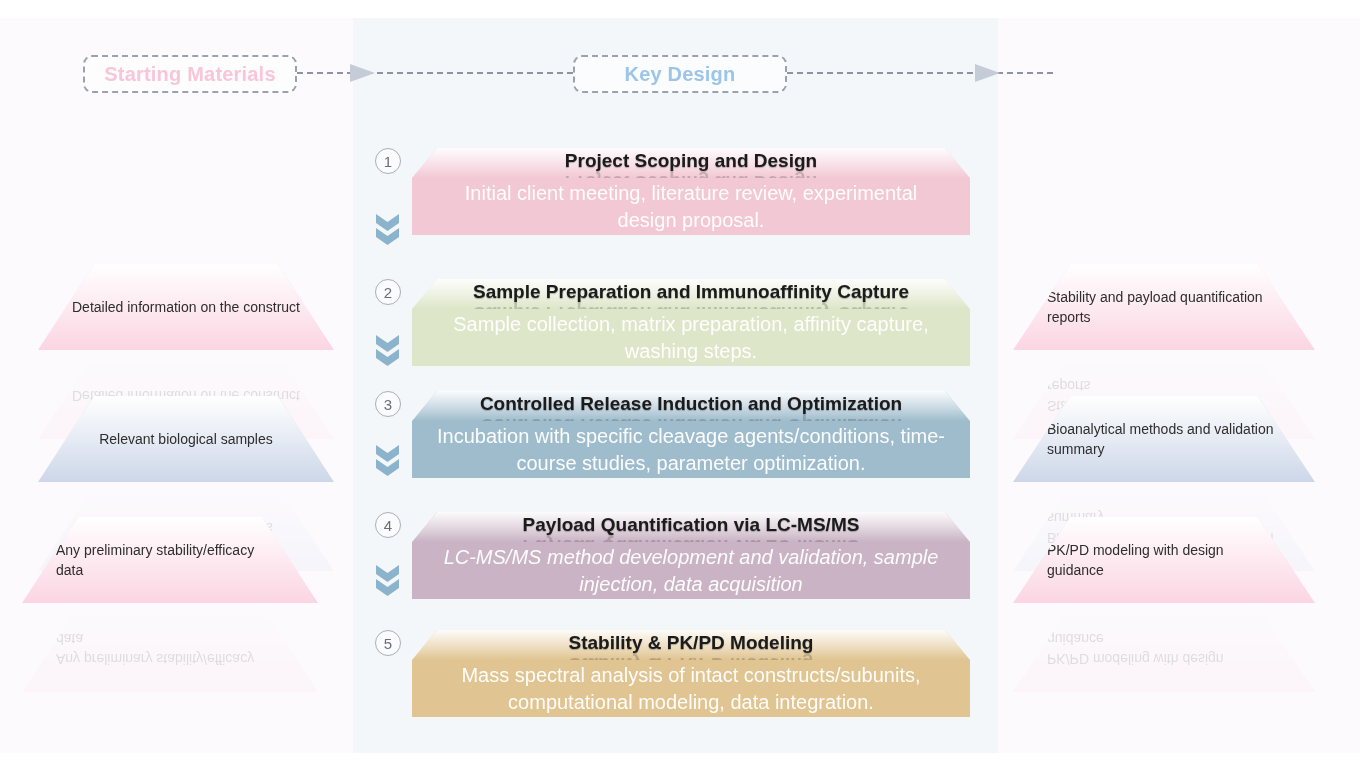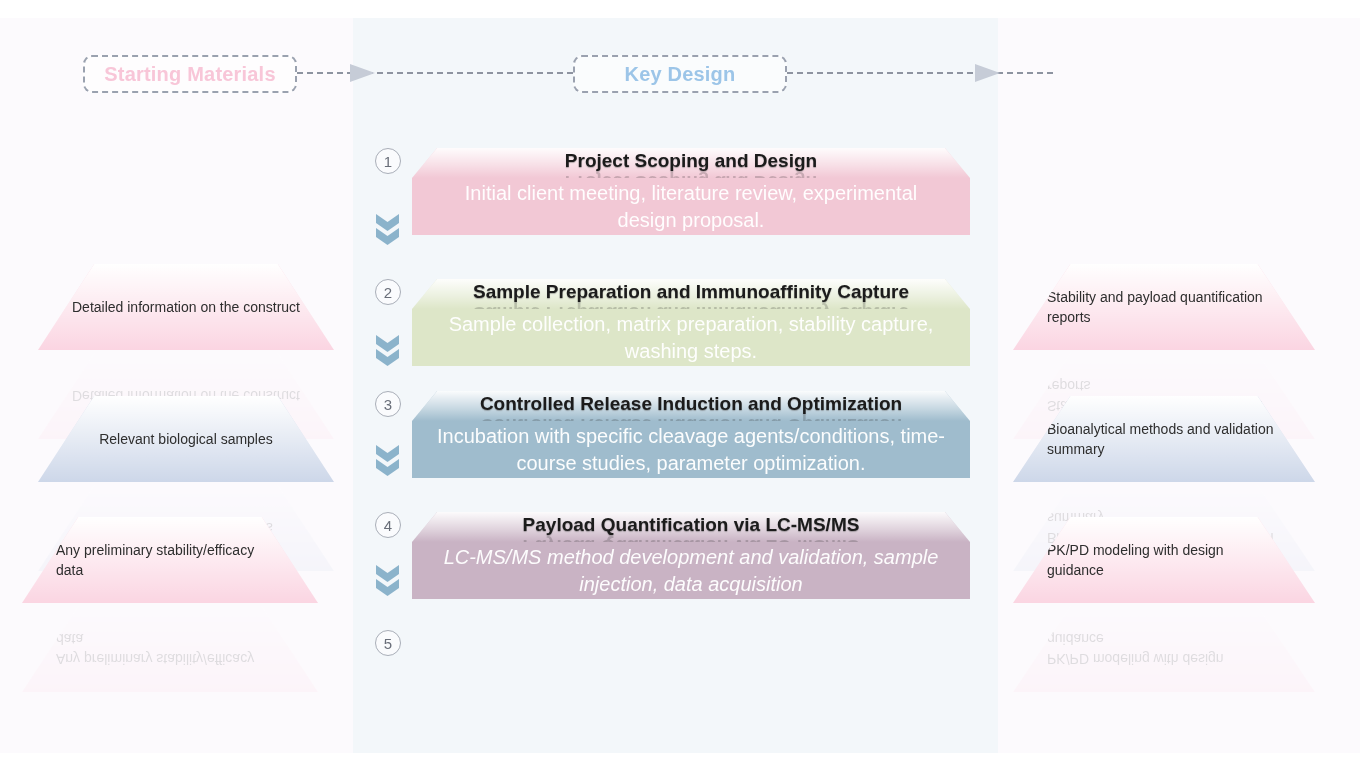--- a/index.html
+++ b/index.html
@@ -107,21 +107,21 @@
     <path d="M2 1 L13.5 9 L25 1 L25 10 L13.5 18 L2 10 Z" fill="#8bb3cb"></path>
     <path d="M2 15 L13.5 23 L25 15 L25 24 L13.5 32 L2 24 Z" fill="#8bb3cb"></path>
   </svg>
 
   <div class="step-number" style="top:279px">2</div>
   <div class="step-shape" style="top:279px">
     <div class="step-topface" style="background-color: rgb(221, 230, 200);">
       <div class="step-title">Sample Preparation and Immunoaffinity Capture</div>
       <div class="step-title-reflection">Sample Preparation and Immunoaffinity Capture</div>
     </div>
-    <div class="step-body" style="background-color: rgb(221, 230, 200);">Sample collection, matrix preparation, stability capture, washing steps.</div>
+    <div class="step-body" style="background-color: rgb(221, 230, 200);">Sample collection, matrix preparation, affinity capture, washing steps.</div>
   </div>
   <svg class="chevron" style="top:334px" width="27" height="34" viewBox="0 0 27 34">
     <path d="M2 1 L13.5 9 L25 1 L25 10 L13.5 18 L2 10 Z" fill="#8bb3cb"></path>
     <path d="M2 15 L13.5 23 L25 15 L25 24 L13.5 32 L2 24 Z" fill="#8bb3cb"></path>
   </svg>
 
   <div class="step-number" style="top:391px">3</div>
   <div class="step-shape" style="top:391px">
     <div class="step-topface" style="background-color: rgb(159, 188, 205);">
       <div class="step-title">Controlled Release Induction and Optimization</div>
@@ -141,20 +141,27 @@
       <div class="step-title-reflection">Payload Quantification via LC-MS/MS</div>
     </div>
     <div class="step-body" style="background-color: rgb(201, 179, 196); font-style: italic;">LC-MS/MS method development and validation, sample injection, data acquisition</div>
   </div>
   <svg class="chevron" style="top:564px" width="27" height="34" viewBox="0 0 27 34">
     <path d="M2 1 L13.5 9 L25 1 L25 10 L13.5 18 L2 10 Z" fill="#8bb3cb"></path>
     <path d="M2 15 L13.5 23 L25 15 L25 24 L13.5 32 L2 24 Z" fill="#8bb3cb"></path>
   </svg>
 
   <div class="step-number" style="top:630px">5</div>
+  <div class="step-shape" style="top:630px">
+    <div class="step-topface" style="background-color: rgb(224, 196, 145);">
+      <div class="step-title">Stability &amp; PK/PD Modeling</div>
+      <div class="step-title-reflection">Stability &amp; PK/PD Modeling</div>
+    </div>
+    <div class="step-body" style="background-color: rgb(224, 196, 145);">Mass spectral analysis of intact constructs/subunits, computational modeling, data integration.</div>
+  </div>
 
   <div class="side-item" style="left:38px;top:264px;width:296px">
     <div class="side-shape" style="background-color: rgb(251, 213, 226);">
       <div class="side-label">Detailed information on the construct</div>
     </div>
     <div class="side-reflection" style="background-color: rgb(251, 213, 226);">
       <div class="side-label">Detailed information on the construct</div>
     </div>
   </div>
   <div class="side-item" style="left:38px;top:396px;width:296px">

